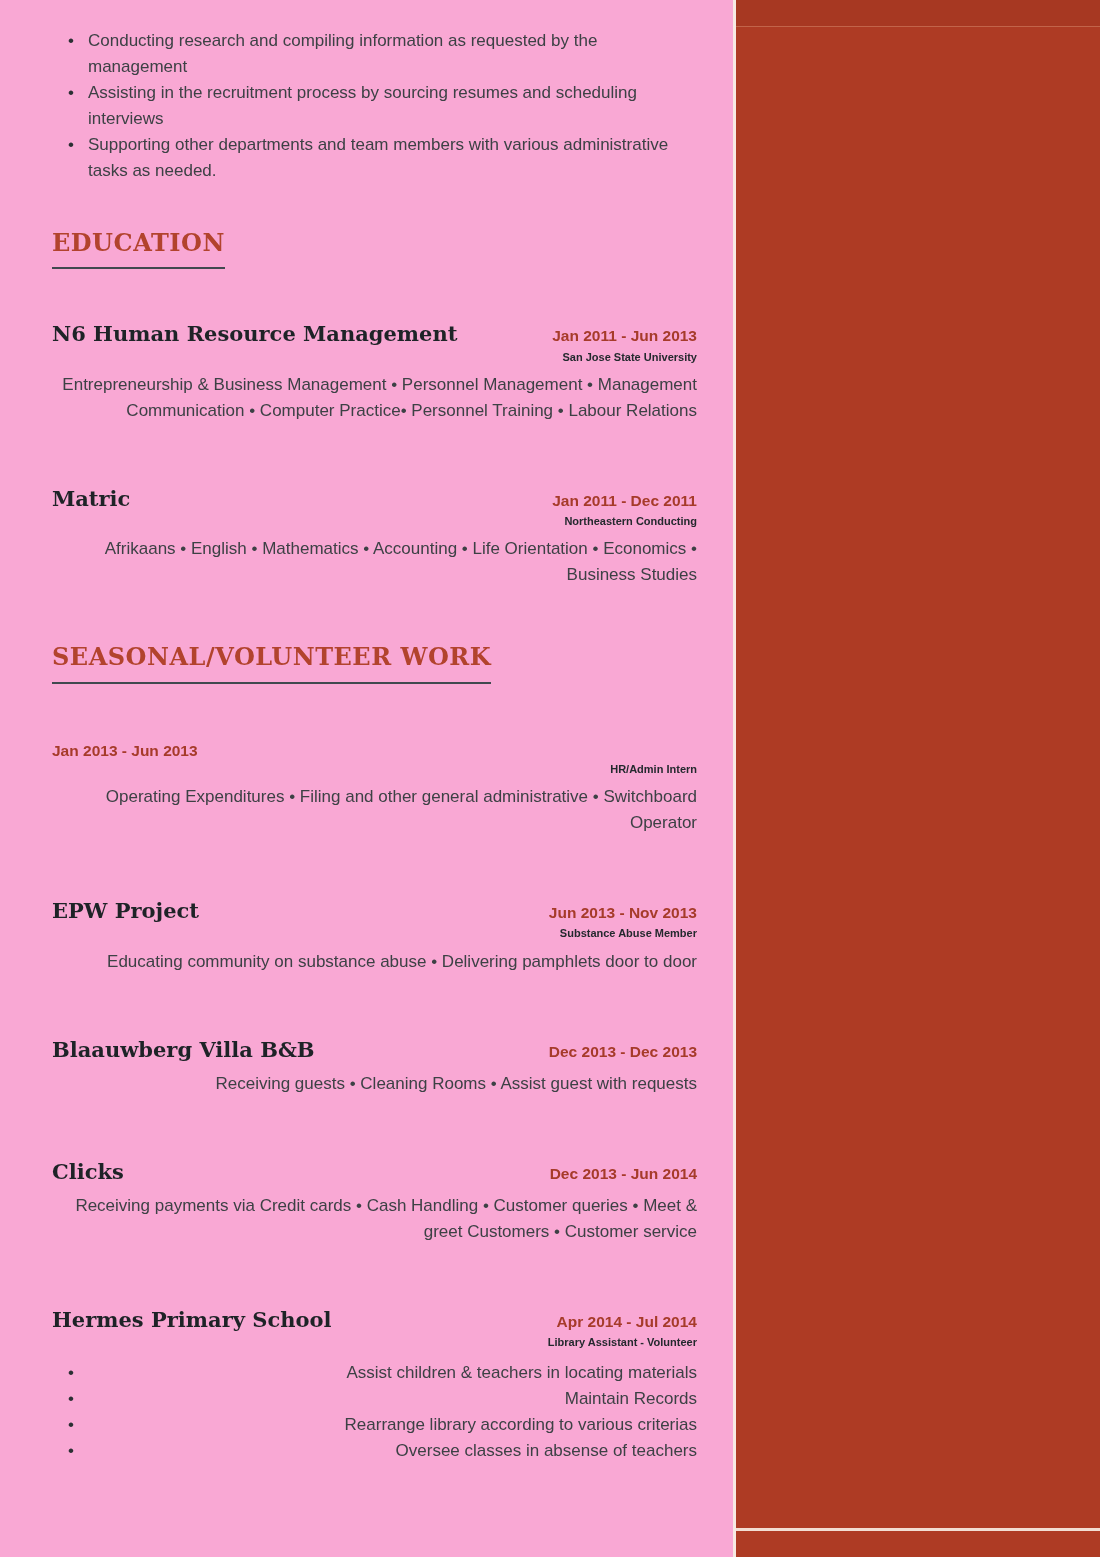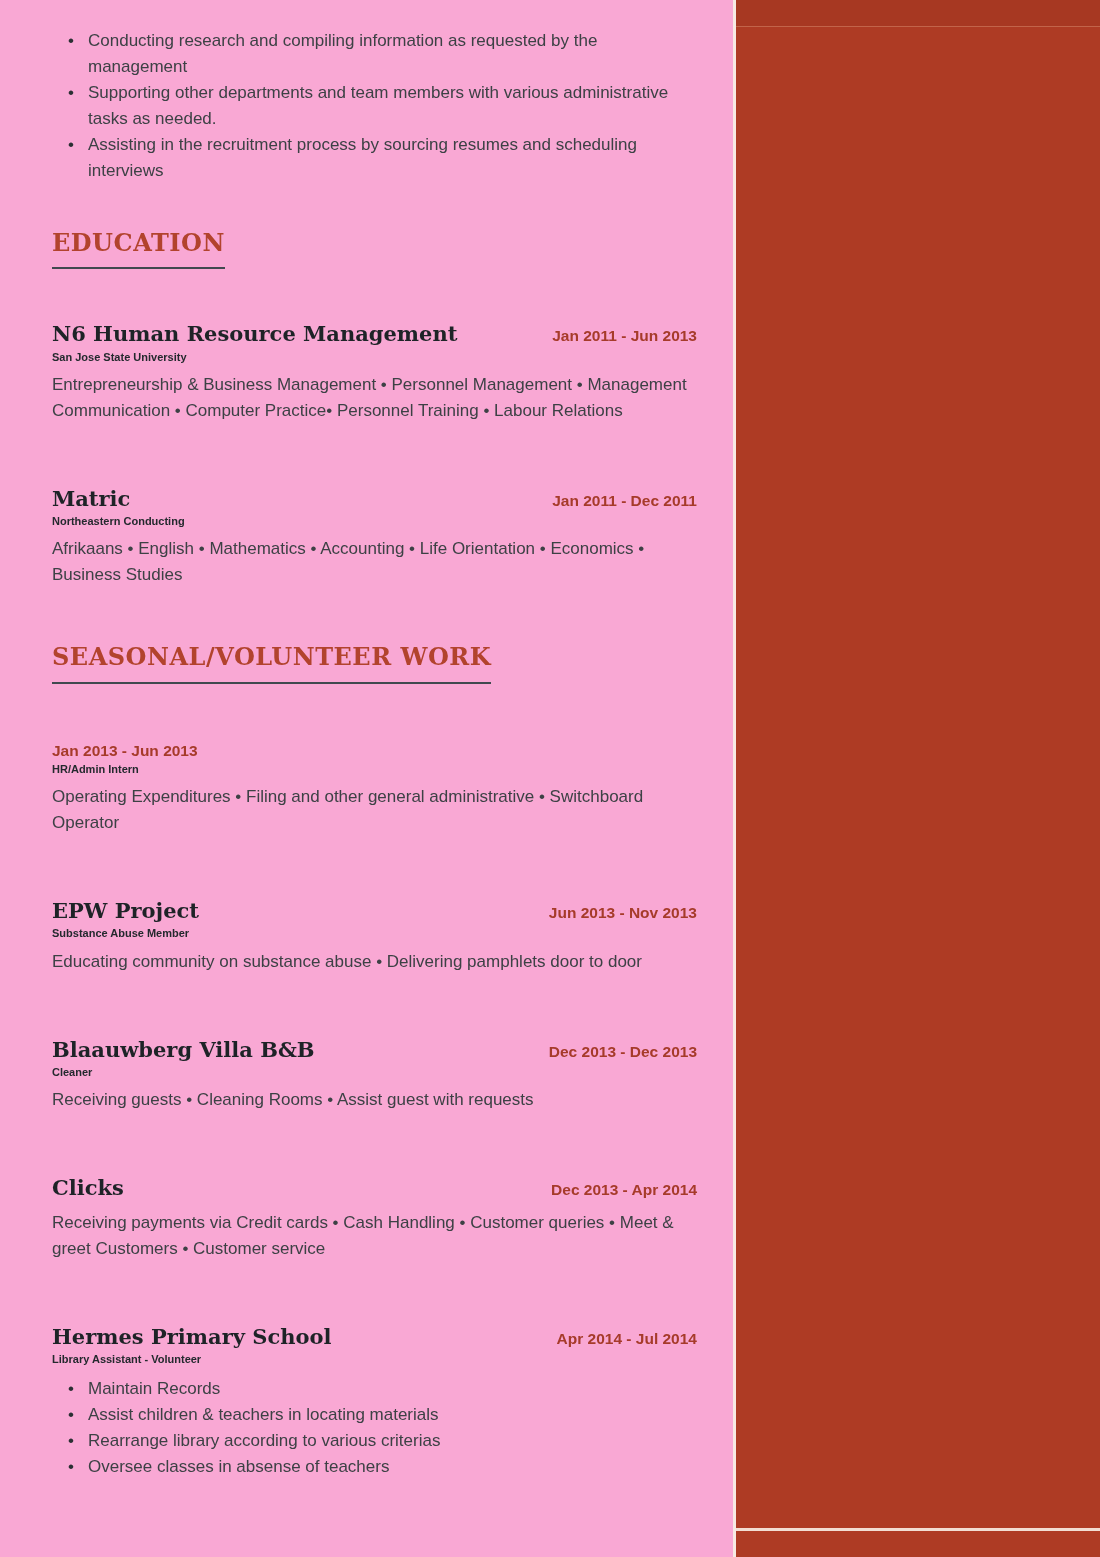--- a/index.html
+++ b/index.html
@@ -66,21 +66,21 @@
   ul.bullets li::before {
     content: "\2022";
     position: absolute;
     left: -20px;
     top: 0;
     color: #2b2f33;
     font-size: 17px;
   }
 
   
-  .section { margin: 0; }
+  .section { margin: 0; text-align: right; }
   .section-education { margin-top: 46px; }
   .section-seasonal { margin-top: 56px; }
   h2.sec-title {
     display: table;
     margin: 0;
     font-family: "DejaVu Serif", "Liberation Serif", serif;
     font-weight: bold;
     font-size: 24px;
     line-height: 1.1;
     letter-spacing: 0.5px;
@@ -134,22 +134,22 @@
 
   <div class="sidebar">
     <div class="sidebar-top-strip"></div>
     <div class="sidebar-bottom-line"></div>
   </div>
 
   <div class="content">
 
     <ul class="bullets">
       <li>Conducting research and compiling information as requested by the management</li>
+      <li>Assisting in the recruitment process by sourcing resumes and scheduling interviews</li>
       <li>Supporting other departments and team members with various administrative tasks as needed.</li>
-      <li>Assisting in the recruitment process by sourcing resumes and scheduling interviews</li>
     </ul>
 
     <div class="section section-education">
       <h2 class="sec-title">EDUCATION</h2>
 
       <div class="entry first">
         <div class="entry-head">
           <h3>N6 Human Resource Management</h3>
           <span class="entry-date">Jan 2011 - Jun 2013</span>
         </div>
@@ -185,41 +185,40 @@
         </div>
         <div class="entry-subtitle">Substance Abuse Member</div>
         <p class="entry-desc">Educating community on substance abuse  • Delivering pamphlets door to door</p>
       </div>
 
       <div class="entry">
         <div class="entry-head">
           <h3>Blaauwberg Villa B&amp;B</h3>
           <span class="entry-date">Dec 2013 - Dec 2013</span>
         </div>
-        <div class="entry-subtitle">Cleaner</div>
         <p class="entry-desc">Receiving guests • Cleaning Rooms • Assist guest with requests</p>
       </div>
 
       <div class="entry">
         <div class="entry-head">
           <h3>Clicks</h3>
-          <span class="entry-date">Dec 2013 - Apr 2014</span>
+          <span class="entry-date">Dec 2013 - Jun 2014</span>
         </div>
         <p class="entry-desc">Receiving payments via Credit cards • Cash Handling • Customer queries • Meet &amp; greet Customers • Customer service</p>
       </div>
 
       <div class="entry">
         <div class="entry-head">
           <h3>Hermes Primary School</h3>
           <span class="entry-date">Apr 2014 - Jul 2014</span>
         </div>
         <div class="entry-subtitle">Library Assistant - Volunteer</div>
         <ul class="bullets">
+          <li>Assist children &amp; teachers in locating materials</li>
           <li>Maintain Records</li>
-          <li>Assist children &amp; teachers in locating materials</li>
           <li>Rearrange library according to various criterias</li>
           <li>Oversee classes in absense of teachers</li>
         </ul>
       </div>
     </div>
 
   </div>
 </div>
 
 </body></html>

